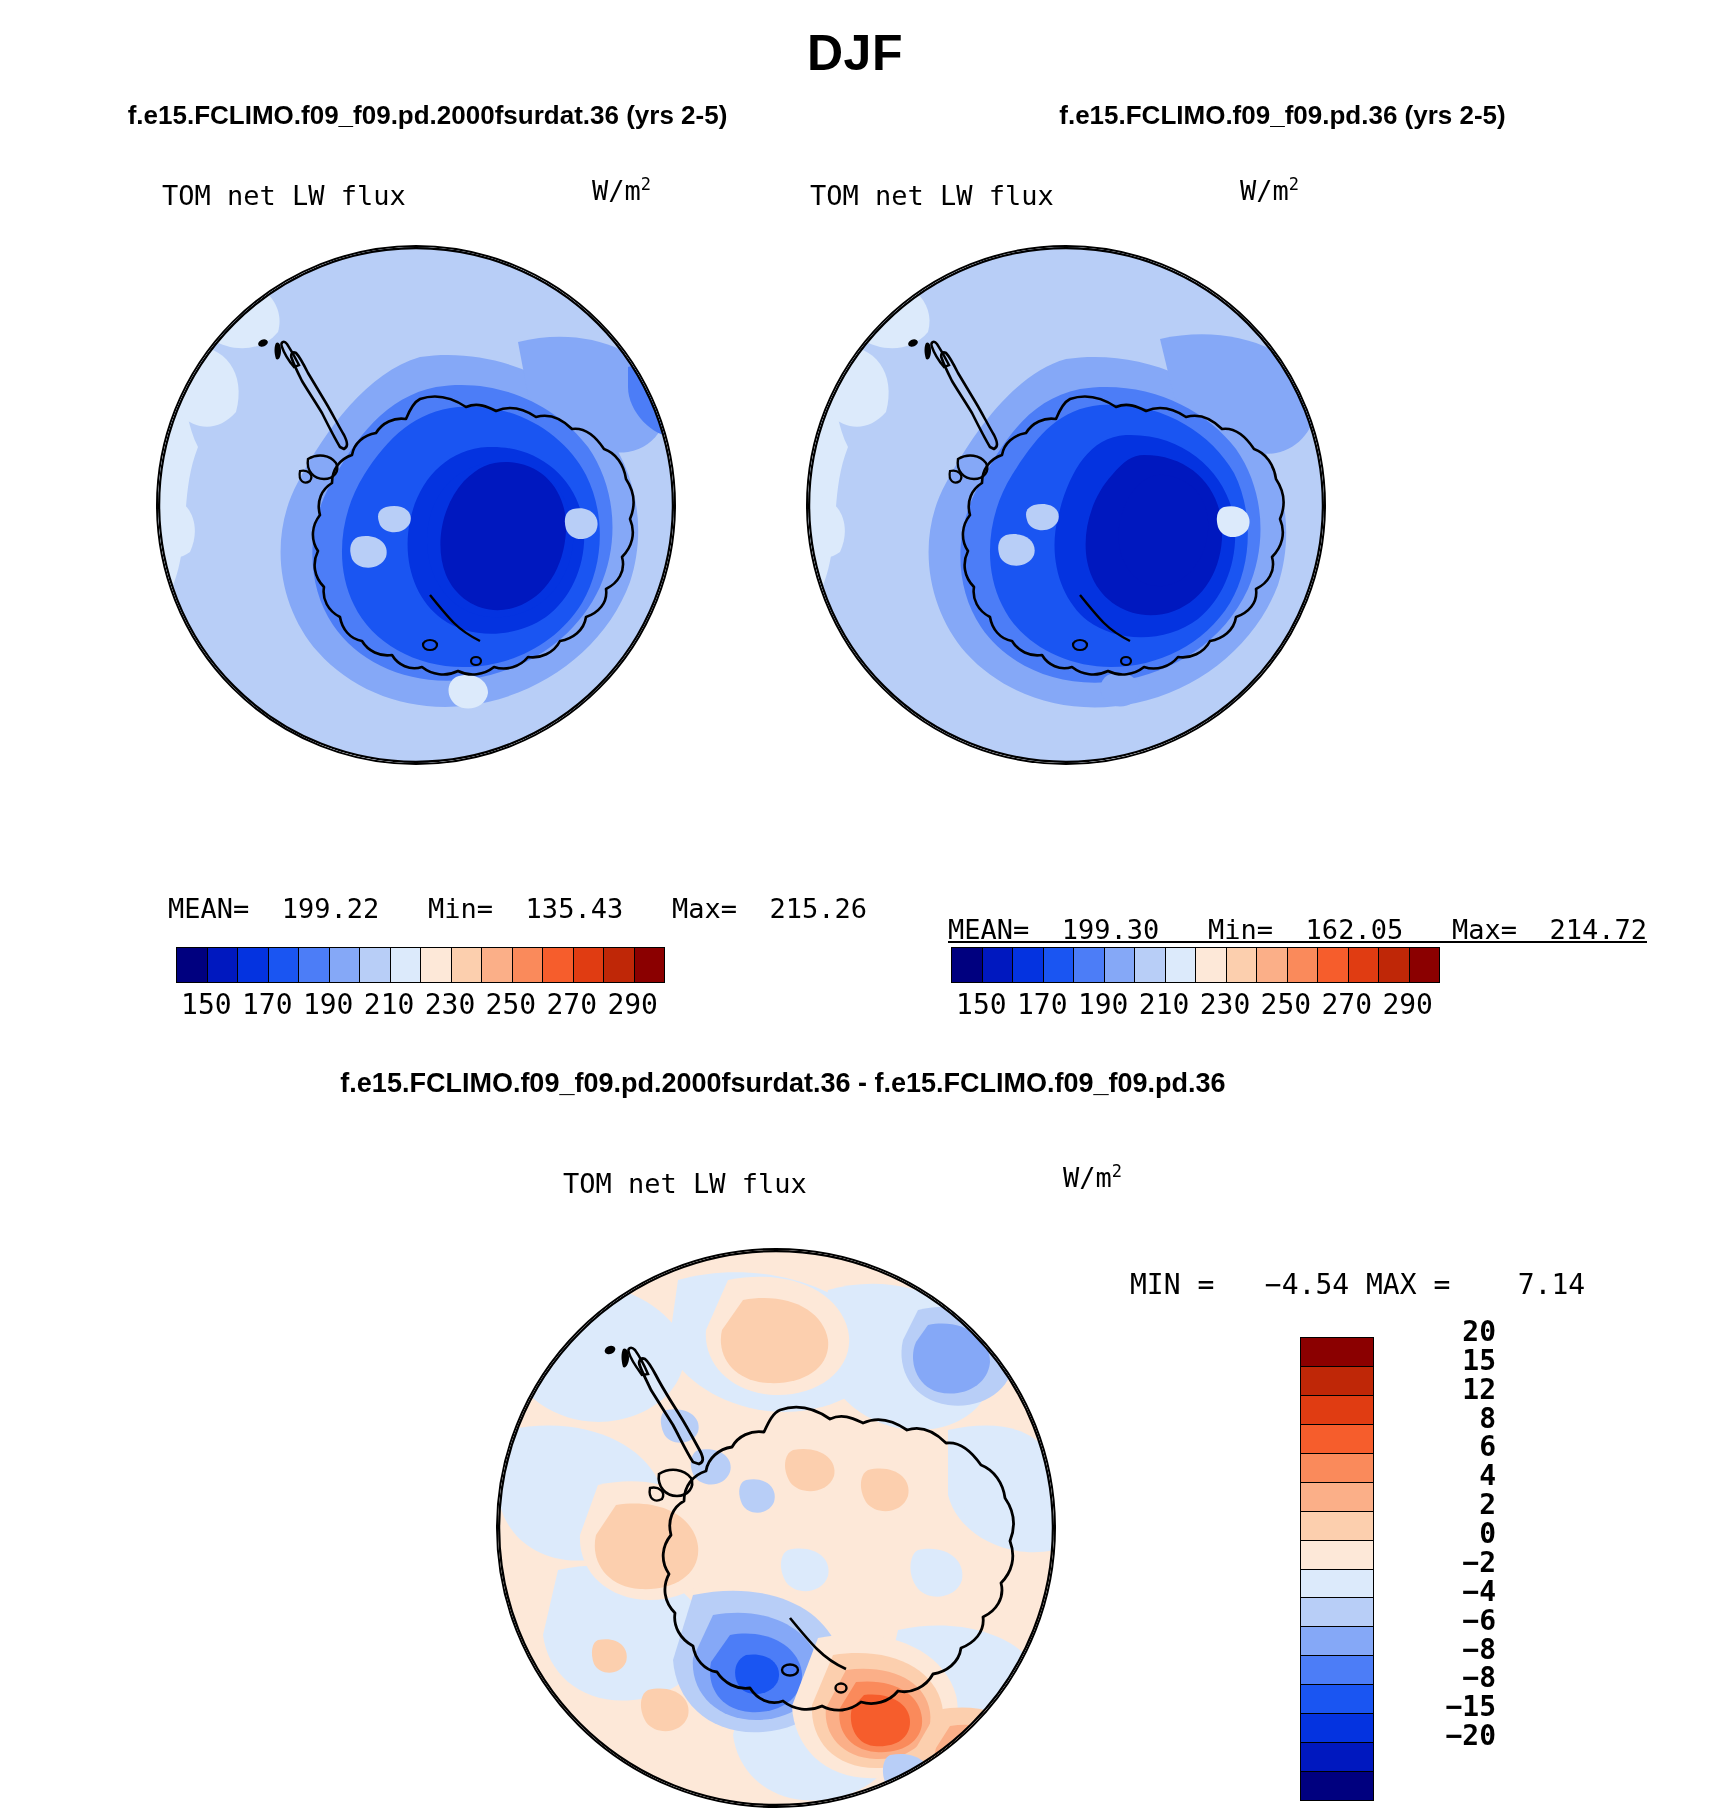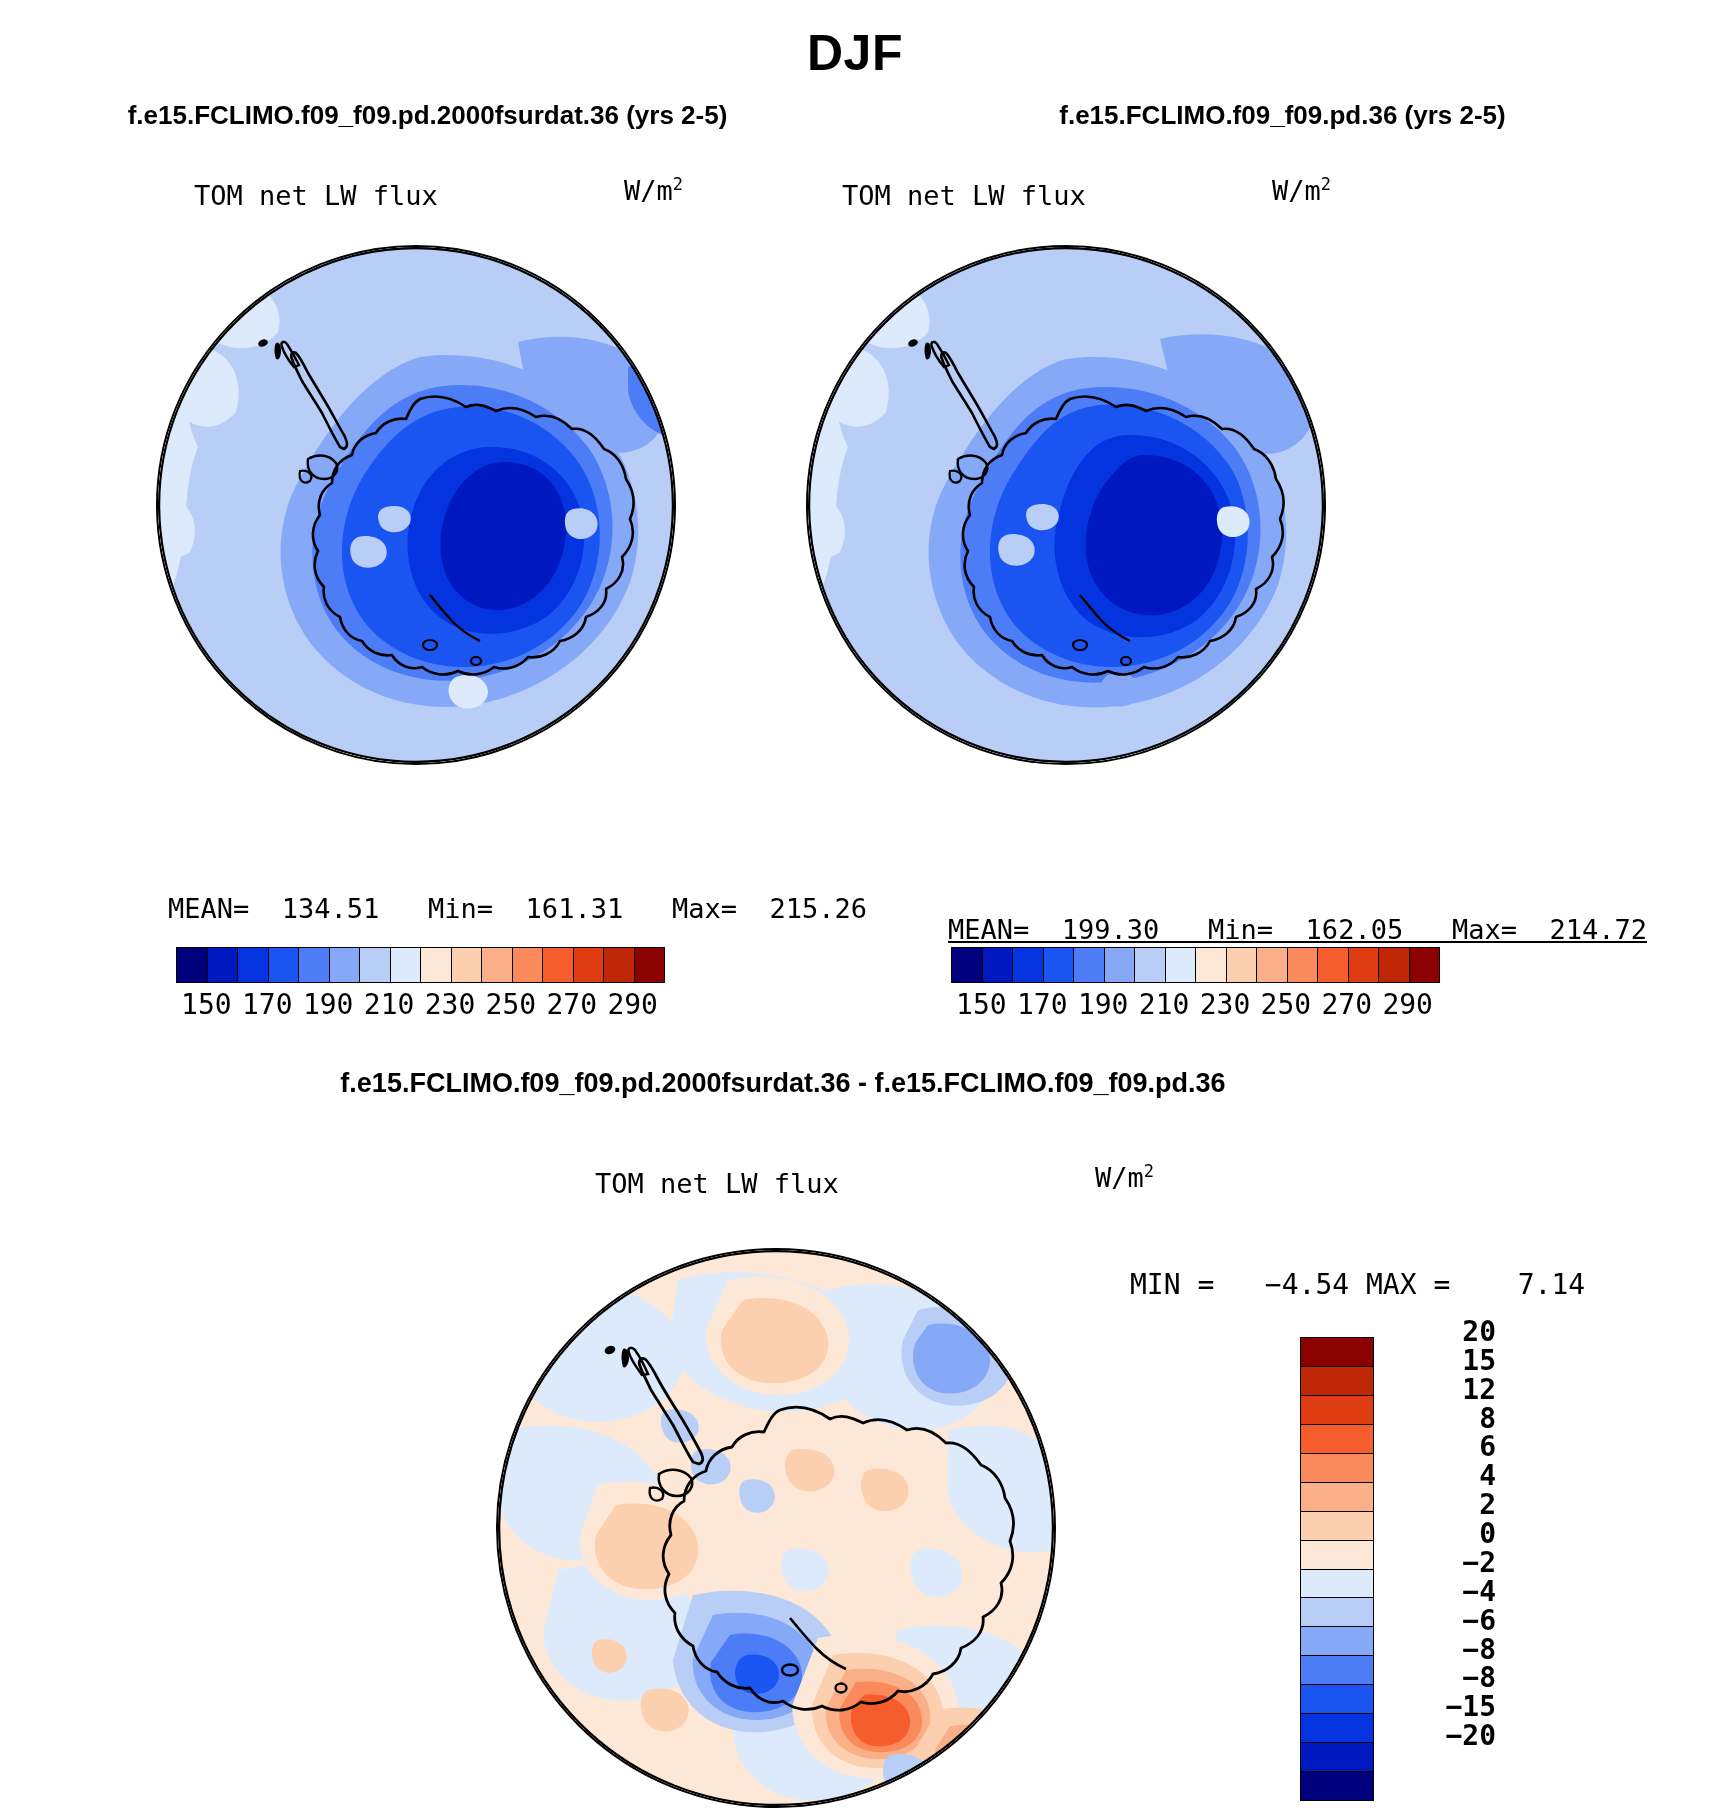--- a/index.html
+++ b/index.html
@@ -55,21 +55,20 @@
     white-space: nowrap;
   }
 
   
   .field-label, .units-label {
     position: absolute;
     font-family: "DejaVu Sans Mono", monospace;
     font-size: 27px;
     color: #000;
     white-space: nowrap;
-    margin-left: 32px;
   }
   .units-label { font-size: 27px; }
   .units-label sup { font-size: 17px; vertical-align: super; }
 
   
   .map-wrap {
     position: absolute;
     border-radius: 50%;
     overflow: hidden;
     border: 2px solid #000;
@@ -261,21 +260,21 @@
       <path d="M142,224 C150,222 156,228 152,234 C146,238 140,234 142,224 Z" fill="none" stroke="#000" stroke-width="2.2"></path>
 
       <path d="M272,348 C280,358 288,368 296,376 C304,384 314,390 322,394" fill="none" stroke="#000" stroke-width="2.4"></path>
       <ellipse cx="272" cy="398" rx="7" ry="5" fill="none" stroke="#000" stroke-width="2.2"></ellipse>
       <ellipse cx="318" cy="414" rx="5" ry="4" fill="none" stroke="#000" stroke-width="2.2"></ellipse>
     </g>
     <circle cx="258" cy="258" r="257" fill="none" stroke="#000" stroke-width="2.5"></circle>
   </svg>
 </div>
 
-<div class="stats-line" id="stats-left" style="top:893px; left:168px;">MEAN=  134.51   Min=  161.31   Max=  215.26</div>
+<div class="stats-line" id="stats-left" style="top:893px; left:168px;">MEAN=  199.22   Min=  135.43   Max=  215.26</div>
 
 <div class="cbar-h" id="cbar-left" style="left:176px; top:947px; width:487px;">
   <div class="cell" style="background:#00007f"></div>
   <div class="cell" style="background:#0018bf"></div>
   <div class="cell" style="background:#0433e0"></div>
   <div class="cell" style="background:#1a55f2"></div>
   <div class="cell" style="background:#4c7df7"></div>
   <div class="cell" style="background:#85a8f7"></div>
   <div class="cell" style="background:#b8cef7"></div>
   <div class="cell" style="background:#dceafb"></div>

